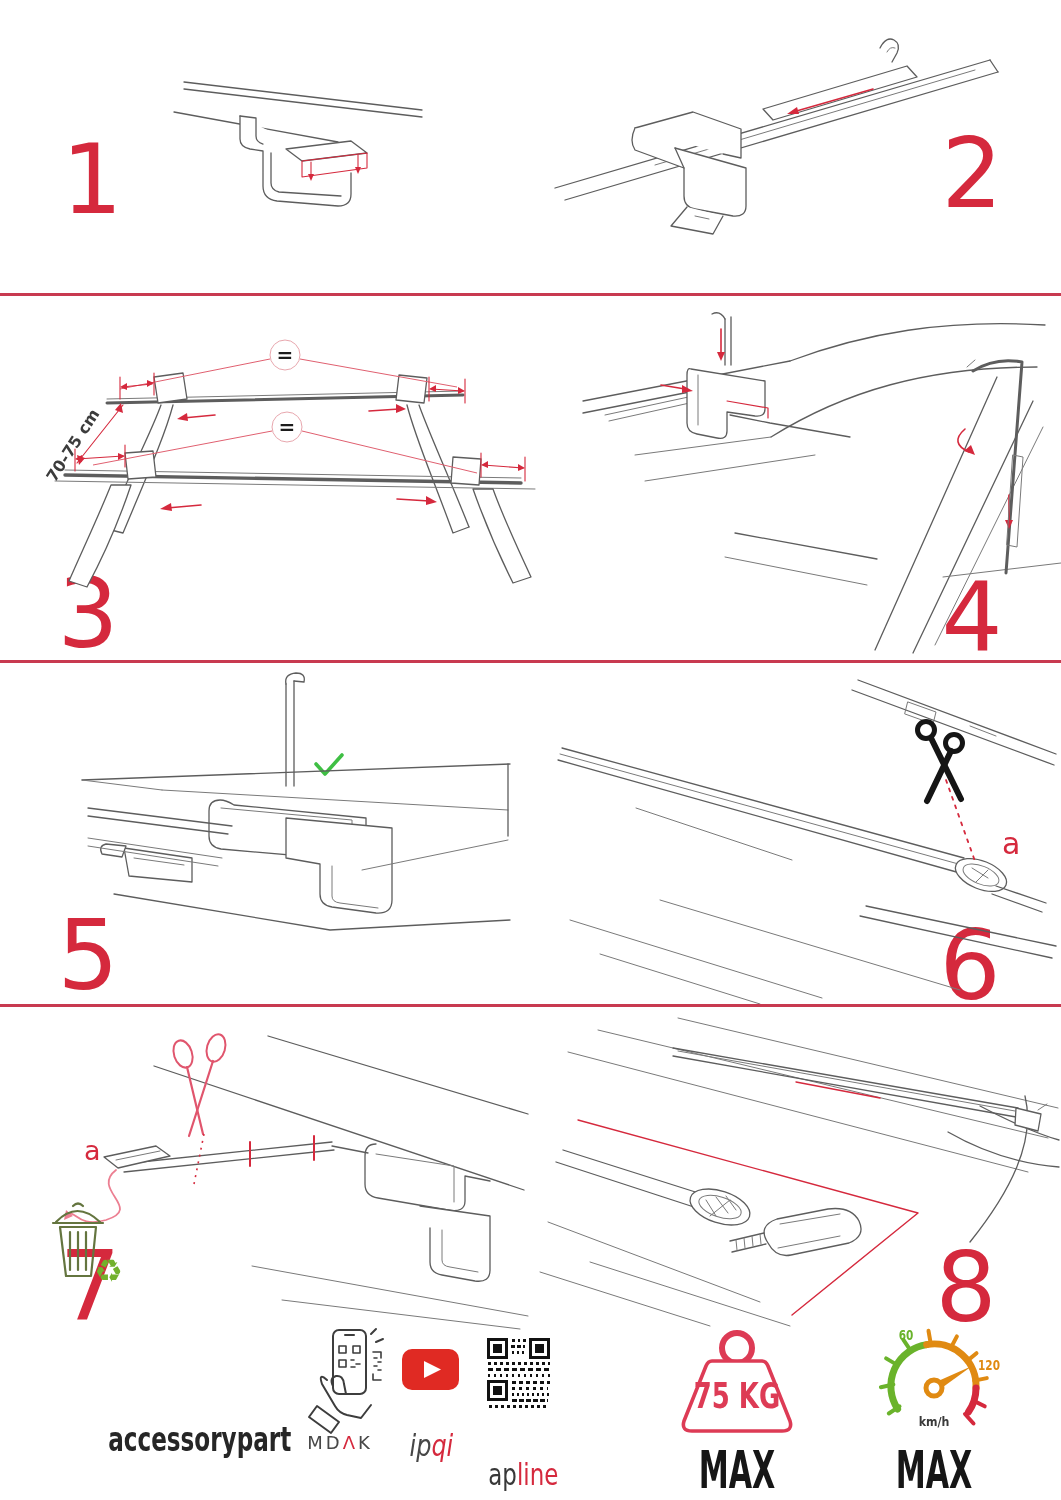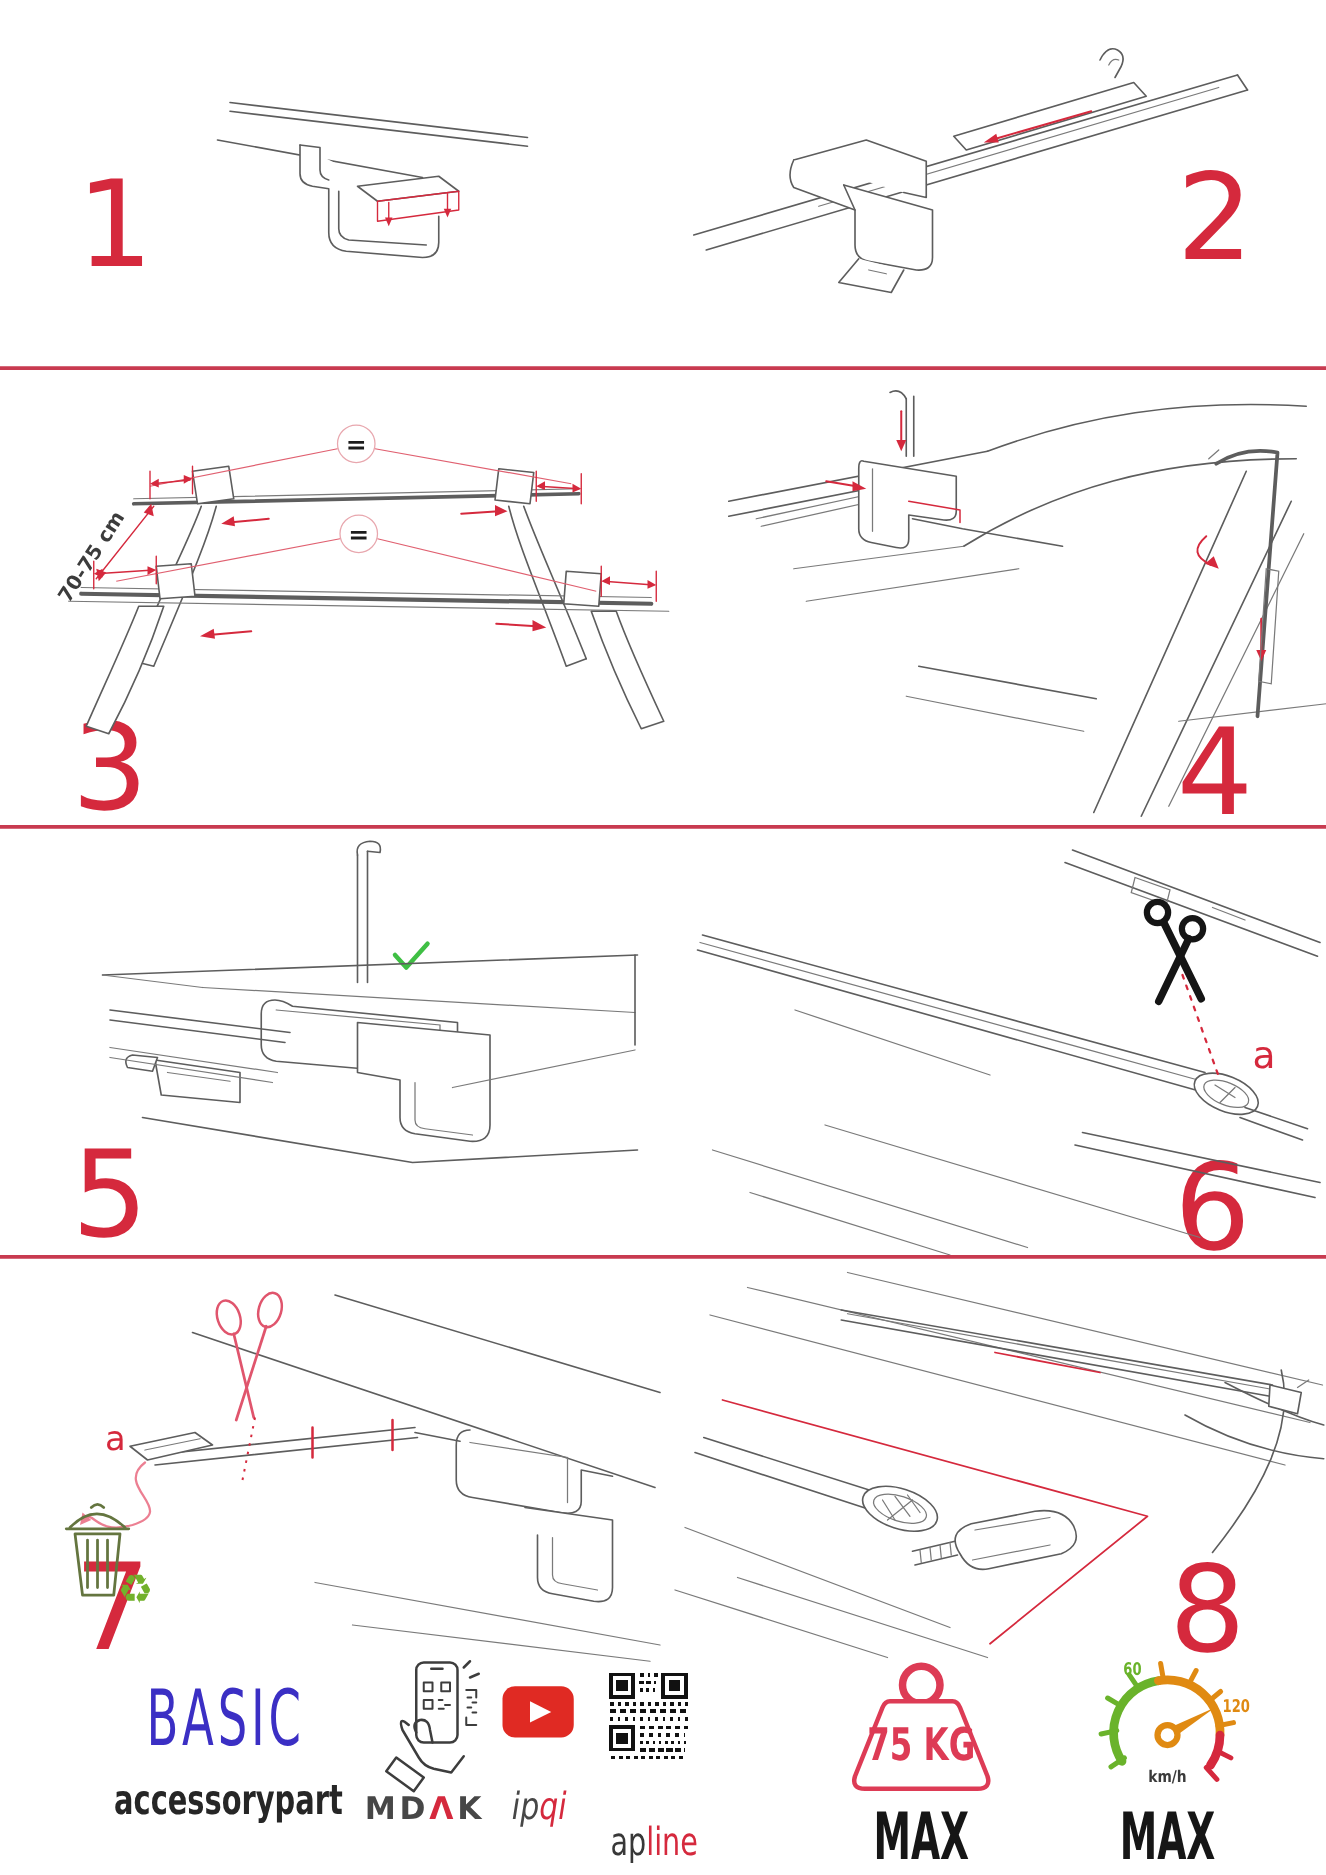--- a/index.html
+++ b/index.html
@@ -12,21 +12,21 @@
   svg{display:block;overflow:visible;}
   .ln{fill:none;stroke:#5d5d5d;stroke-width:1.3;stroke-linecap:round;stroke-linejoin:round;}
   .lnthin{fill:none;stroke:#7a7a7a;stroke-width:1;stroke-linecap:round;}
   .red{fill:none;stroke:#d5293d;stroke-width:1.6;stroke-linecap:round;stroke-linejoin:round;}
   .redf{fill:#d5293d;stroke:none;}
   .pink{fill:none;stroke:#e8a7ae;stroke-width:1;}
   .wfill{fill:#ffffff;}
   .cond{display:inline-block;transform-origin:center;}
   .brand-basic{font-size:62px;font-weight:500;color:#3b2fc4;letter-spacing:5px;}
   .brand-sub{font-size:33px;font-weight:600;color:#262626;letter-spacing:0px;}
-  .mdak{font-size:25px;font-weight:700;color:#474747;letter-spacing:3px;}
+  .mdak{font-size:18px;font-weight:400;color:#474747;letter-spacing:3px;}
   .mdak .r{color:#d5293d;}
   .ipqi{font-size:30px;font-weight:500;color:#474747;}
   .ipqi .r{color:#d5293d;}
   .apline{font-size:31px;font-weight:500;color:#383838;}
   .apline .r{color:#d5293d;}
   .maxlab{font-size:52px;font-weight:700;color:#161616;text-align:center;line-height:1;}
   .ctr{text-align:center;}
 </style>
 </head>
 <body>
@@ -329,24 +329,21 @@
       <ellipse class="ln wfill" cx="192" cy="197" rx="31" ry="16" transform="rotate(18 192 197)"></ellipse>
       <ellipse class="lnthin" cx="192" cy="197" rx="22" ry="10" transform="rotate(18 192 197)"></ellipse>
       <path class="lnthin" d="M178,190 l10,16 M188,187 l12,16 M198,186 l10,14 M182,206 l20,-16"></path>
       <path class="ln wfill" d="M240,233 Q229,216 249,209 L300,199 Q323,196 331,211 Q338,226 321,233 L263,245 Q248,248 240,233 Z"></path>
       <path class="lnthin" d="M252,214 l60,-10 M250,238 l62,-12"></path>
       <path class="ln" d="M202,231 L236,223 M204,242 L238,234"></path>
       <path class="lnthin" d="M208,230 l1,10 M216,228 l1,10 M224,226 l1,10 M232,224 l1,10"></path>
     </g>
   </svg>
 
-  <div class="abs ctr" style="left:75px;top:1338px;width:165px;">
-    <span class="cond brand-basic" style="transform:scaleX(0.60);">BASIC</span>
-  </div>
-  <div class="abs ctr" style="left:52px;top:1420px;width:212px;white-space:nowrap;">
+  <div class="abs ctr" style="left:69px;top:1420px;width:212px;white-space:nowrap;">
     <span class="cond" style="transform:scaleX(0.70);">
       <span class="brand-sub">accessory</span><span class="brand-sub r">part</span>
     </span>
   </div>
 
   <svg class="abs" style="left:303px;top:1322px;" width="92" height="104" viewBox="0 0 92 104">
     <g fill="none" stroke="#3d3d3d" stroke-width="2" stroke-linecap="round" stroke-linejoin="round">
       <rect x="30" y="8" width="33" height="64" rx="6" fill="#fff"></rect>
       <path d="M42,13 l9,0"></path>
       <rect x="36" y="24" width="7" height="7" stroke-width="1.6"></rect>

